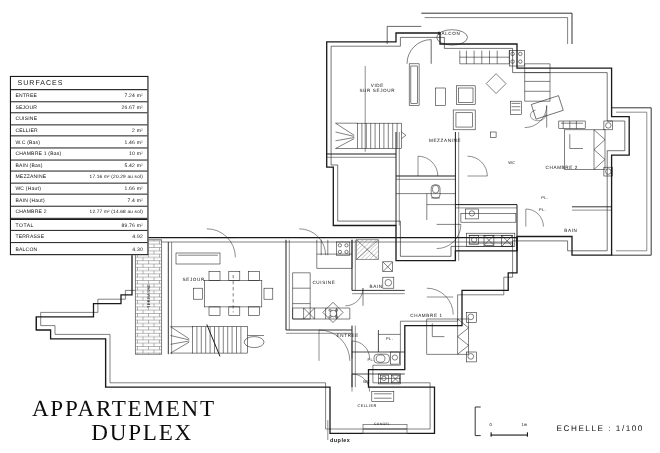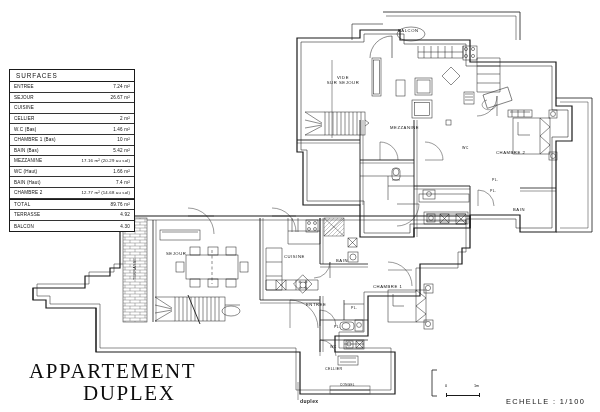--- a/index.html
+++ b/index.html
@@ -44,21 +44,21 @@
 
   
   #scalebox{position:absolute;left:446px;top:381px;width:150px;height:24px;}
   #scalebar{position:absolute;left:0;top:12px;width:34px;height:3px;}
   #scalebar .bar{position:absolute;left:0;top:2px;width:34px;height:1px;background:#1a1a1a;}
   #scalebar .tick{position:absolute;top:0;width:1px;height:4px;background:#1a1a1a;}
   #scalebar .t0{left:0;}
   #scalebar .t1{left:33px;}
   #scalebox .z0{position:absolute;left:-1px;top:3px;font-size:3.8px;}
   #scalebox .z1{position:absolute;left:28px;top:3px;font-size:3.8px;}
-  #scalebox .ech{position:absolute;left:60px;top:16px;font-size:7.4px;letter-spacing:1.4px;white-space:nowrap;}
+  #scalebox .ech{position:absolute;left:60px;top:4px;font-size:7.4px;letter-spacing:1.4px;white-space:nowrap;}
 
   #duplexmark{position:absolute;left:300px;top:398px;font-size:5px;letter-spacing:.4px;font-weight:bold;color:#222;}
 
   
   .rlabel{
     position:absolute;font-size:4.2px;letter-spacing:.55px;
     color:#111;white-space:nowrap;
   }
   .rlabel.sm{font-size:3.6px;letter-spacing:.35px;}
   .rlabel.two{line-height:4.6px;text-align:center;}

